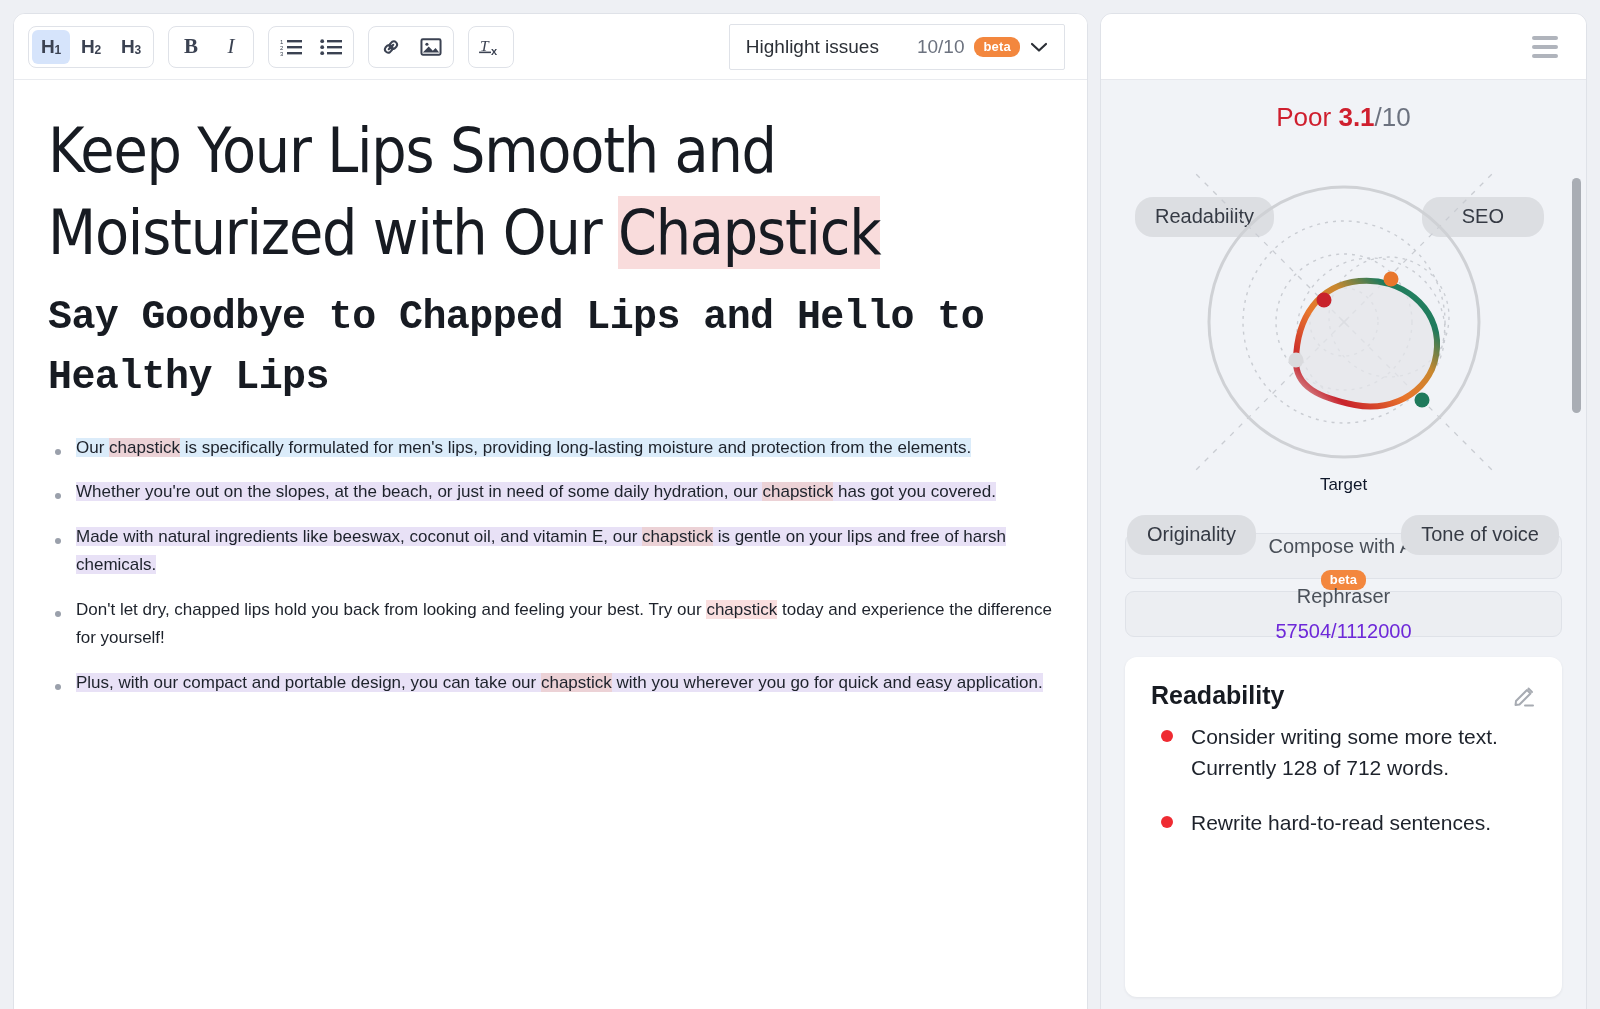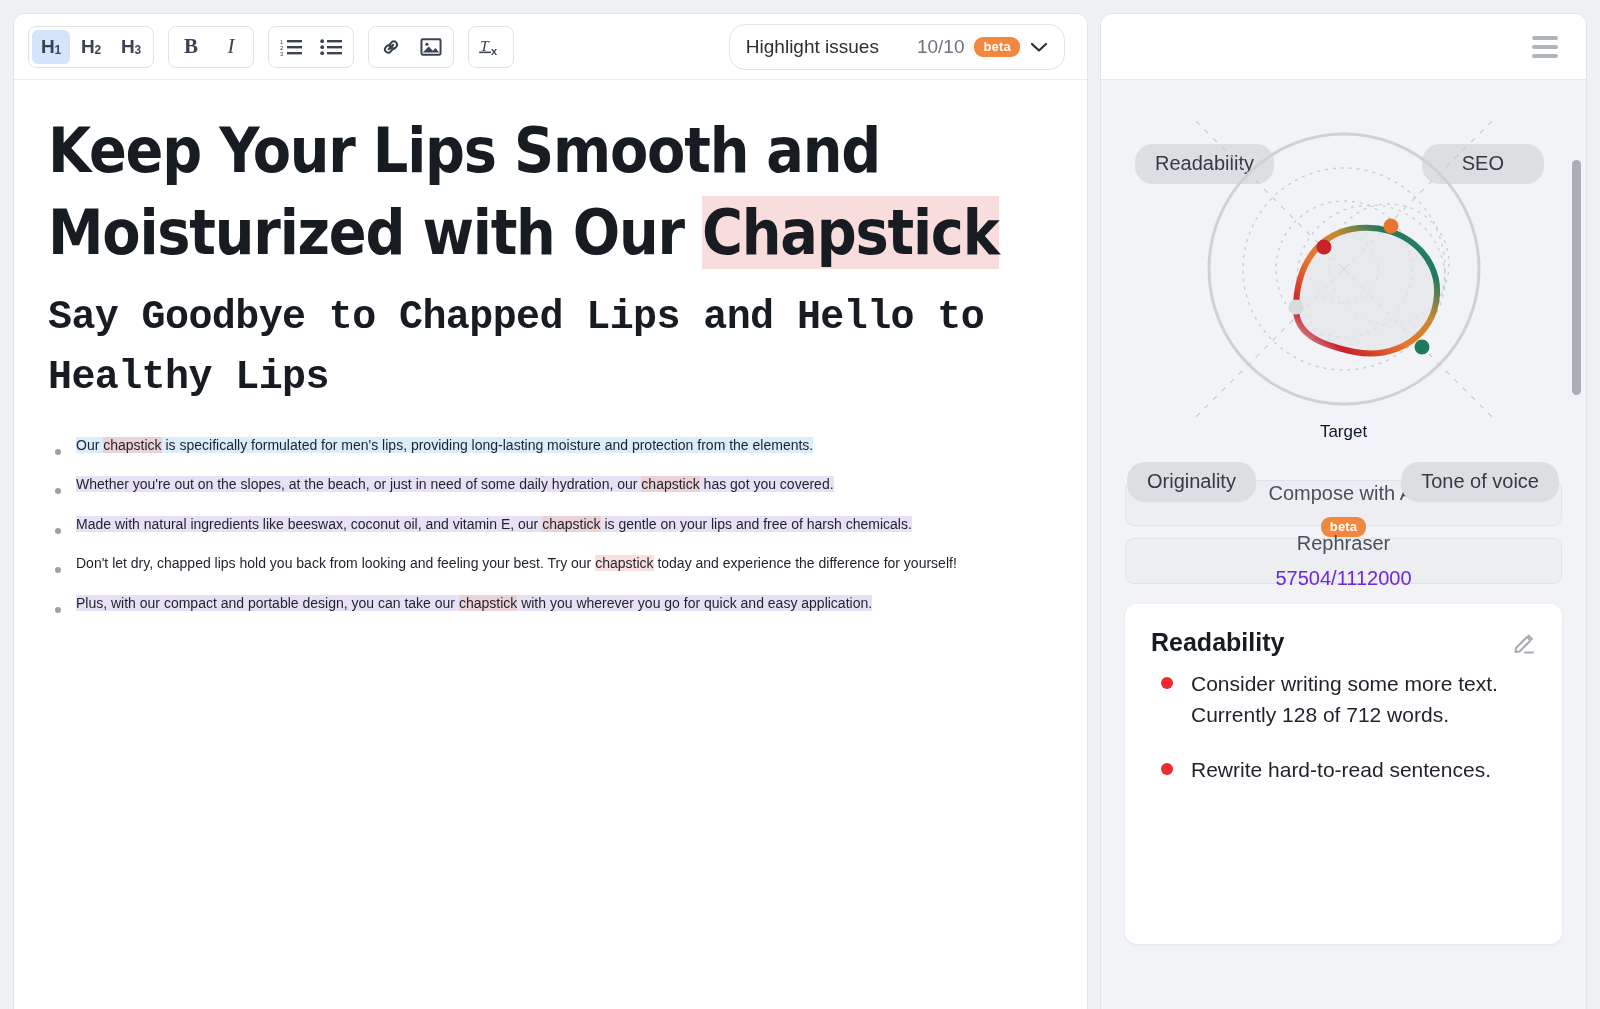--- a/index.html
+++ b/index.html
@@ -53,21 +53,21 @@
   .tbtn.bold { font-weight: bold; font-size: 21px; font-family: "Liberation Serif", serif;}
   .tbtn.italic { font-style: italic; font-size: 21px; font-family: "Liberation Serif", serif;}
   .tbtn.hlabel { font-weight: 600; font-size: 19px; letter-spacing: -.3px;}
 
   .spacer { flex: 1 1 auto; }
 
   .hl-issues {
     display: flex; align-items: center; gap: 10px;
     height: 46px;
     border: 1px solid #dfe2e8;
-    border-radius: 16px;
+    border-radius: 2px;
     padding: 0 16px;
     background: #fff;
     cursor: pointer;
     margin-right: 8px;
   }
   .hl-issues .lbl { font-size: 19px; color: #2b2f36; }
   .hl-issues .cnt { font-size: 19px; color: #6c727f; margin-left: 28px; }
   .badge-beta {
     background: #f3873e; color: #fff;
     font-size: 13px; font-weight: bold;
@@ -77,40 +77,40 @@
 
   
   .doc {
     flex: 1 1 auto;
     padding: 30px 34px 0 34px;
     overflow: hidden;
   }
   h1.doc-title {
     font-size: 62px;
     line-height: 1.32;
-    font-weight: 700;
+    font-weight: 400;
     color: #171b22;
     letter-spacing: -1.2px;
     margin-bottom: 14px;
     font-family: "DejaVu Sans", sans-serif;
     font-stretch: condensed;
   }
   h2.doc-sub {
     font-size: 40px;
     line-height: 1.5;
     font-weight: 800;
     color: #171b22;
     letter-spacing: -.6px;
     margin-bottom: 26px;
     font-family: Liberation Mono, monospace;
   }
   ul.doc-list { list-style: none; }
   ul.doc-list li {
     position: relative;
-    font-size: 14px;
+    font-size: 17px;
     line-height: 1.68;
     color: #1d222b;
     padding-left: 28px;
     margin-bottom: 16px;
   }
   ul.doc-list li::before {
     content: "";
     position: absolute; left: 7px; top: 15px;
     width: 6px; height: 6px; border-radius: 50%;
     background: #9aa0ab;
@@ -348,20 +348,24 @@
     <div class="side-head">
       <div class="burger">
         <span></span>
         <span></span>
         <span></span>
       </div>
     </div>
 
     <div class="side-body">
 
+      <div class="score-line">
+        <span class="verdict">Poor</span>
+        <span class="val">3.1</span><span class="den">/10</span>
+      </div>
 
       <div class="radar-wrap">
 
         <div class="pill readability">
           <span>Readability</span>
         </div>
         <div class="pill seo">
           <span>SEO</span>
         </div>
         <div class="pill originality">

